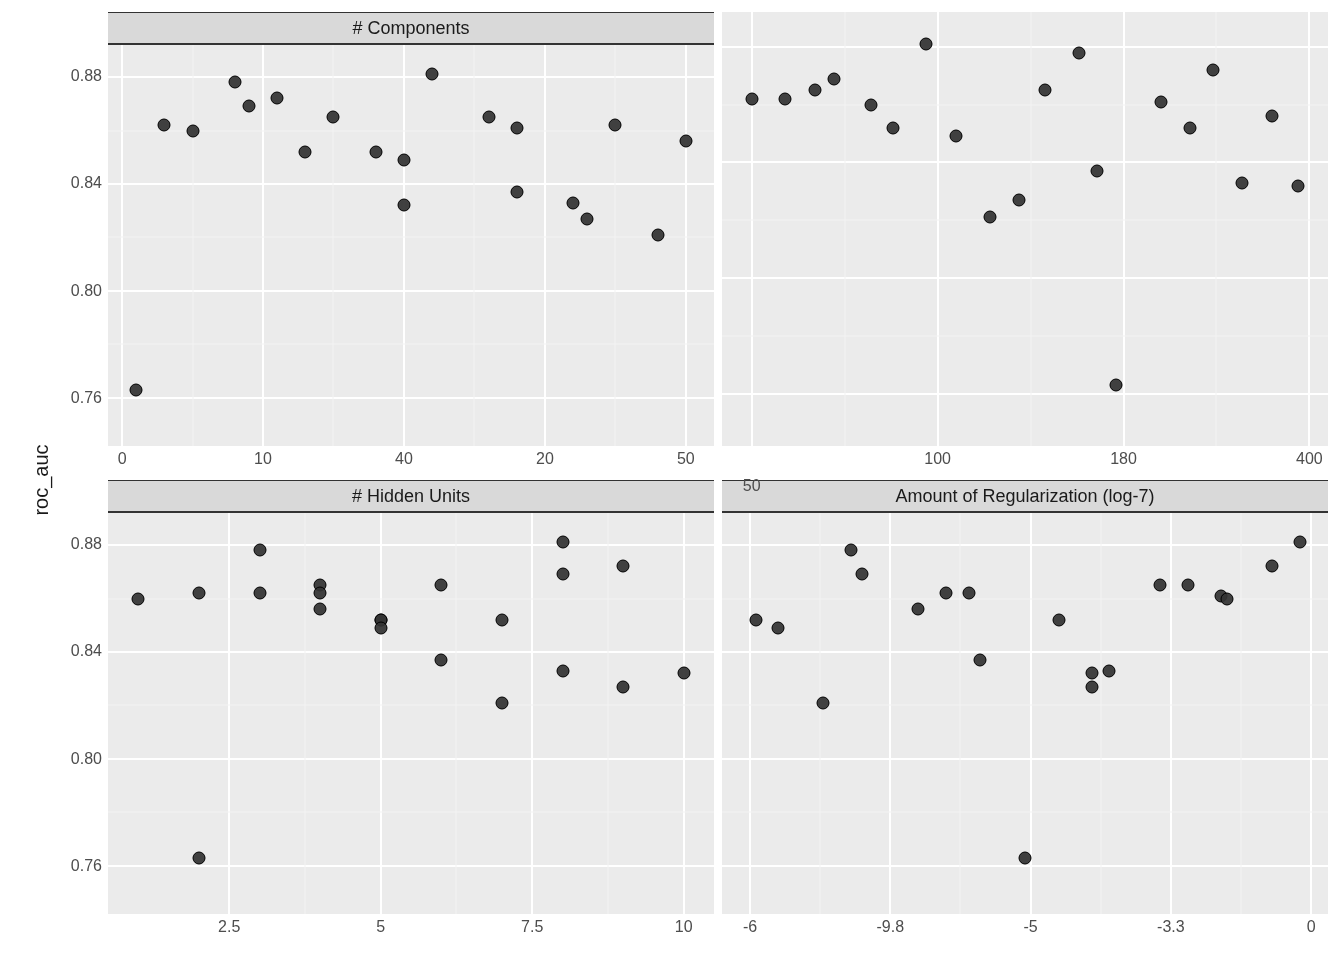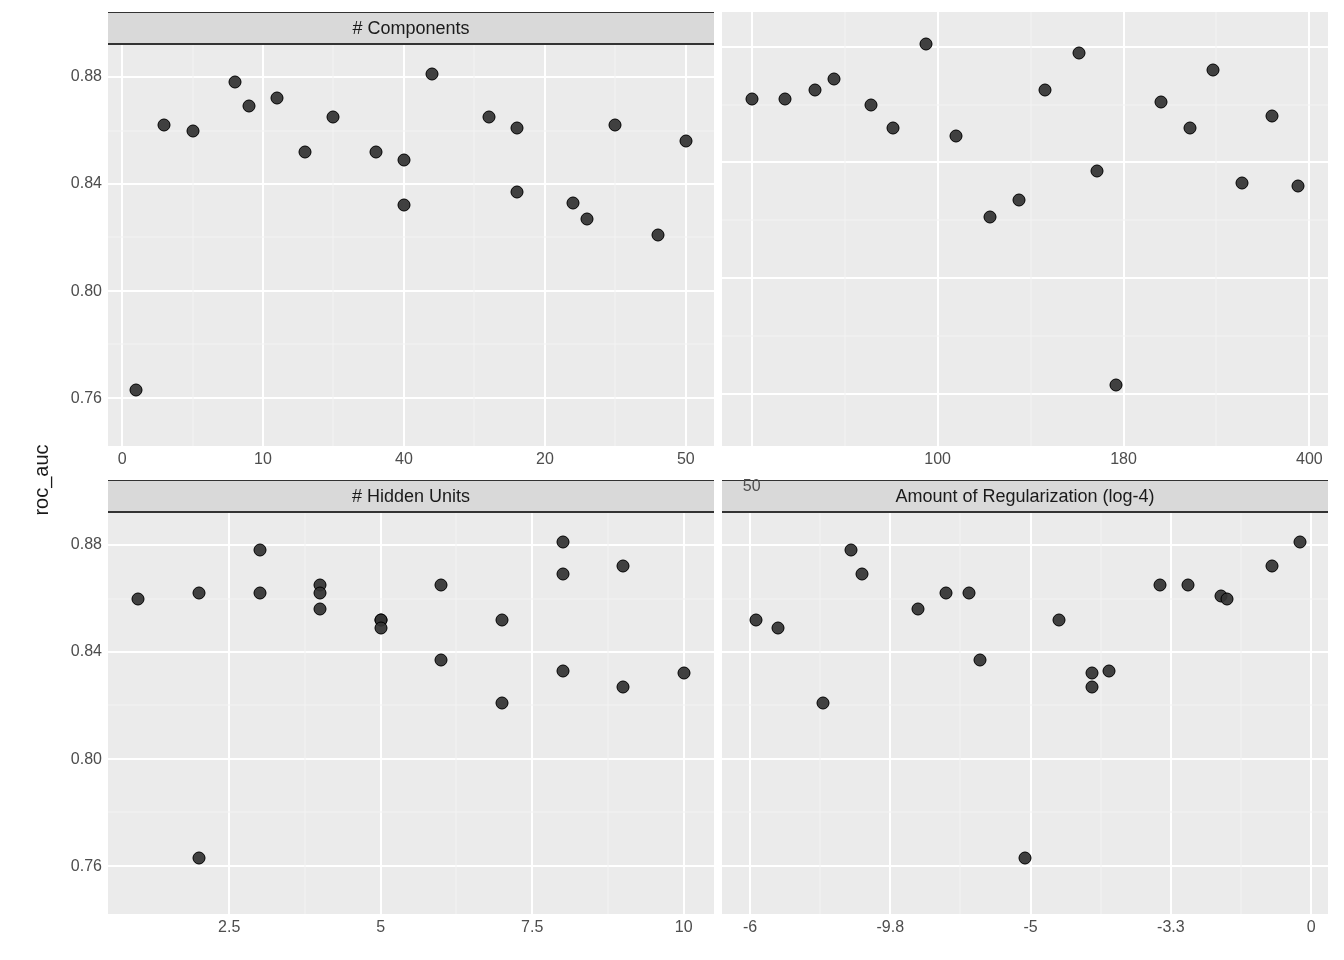--- a/index.html
+++ b/index.html
@@ -256,21 +256,21 @@
           <div class="point" style="left: 75%; top: 7.33333%;"></div>
           <div class="point" style="left: 75%; top: 15.3333%;"></div>
           <div class="point" style="left: 75%; top: 39.3333%;"></div>
           <div class="point" style="left: 85%; top: 13.3333%;"></div>
           <div class="point" style="left: 85%; top: 43.3333%;"></div>
           <div class="point" style="left: 95%; top: 40%;"></div>
         </div>
     </div>
     <div class="spacer"></div>
     <div class="panel-wrap">
-      <div class="strip">Amount of Regularization (log-4)</div>
+      <div class="strip">Amount of Regularization (log-7)</div>
       <div class="panel" id="panel-3">
           <div class="h-major" style="top: 88%;"></div>
           <div class="h-major" style="top: 61.3333%;"></div>
           <div class="h-major" style="top: 34.6667%;"></div>
           <div class="h-major" style="top: 8%;"></div>
           <div class="v-major" style="left: 4.62963%;"></div>
           <div class="v-major" style="left: 27.7778%;"></div>
           <div class="v-major" style="left: 50.9259%;"></div>
           <div class="v-major" style="left: 74.0741%;"></div>
           <div class="v-major" style="left: 97.2222%;"></div>

